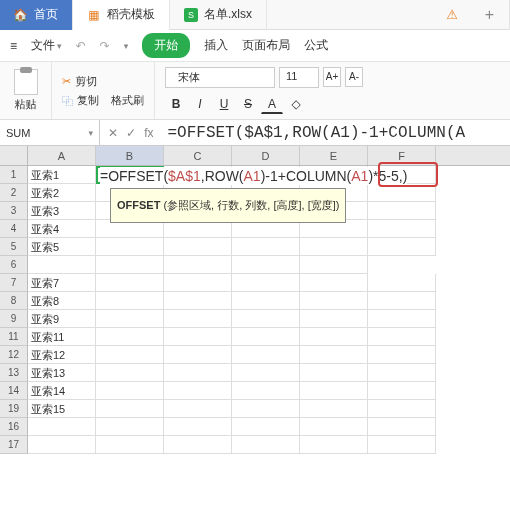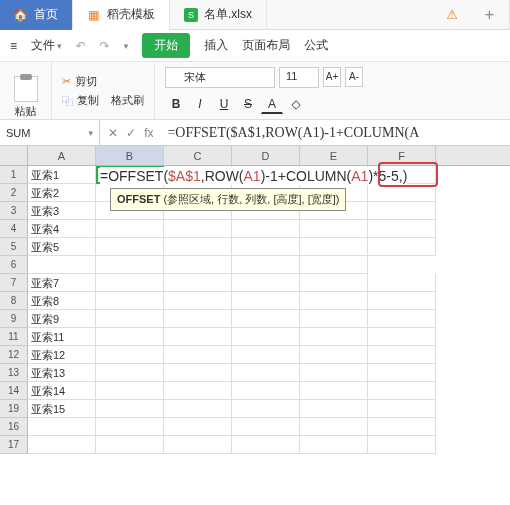--- a/index.html
+++ b/index.html
@@ -6,52 +6,52 @@
 body{background:#fff;font-size:12px;color:#333;width:510px}
 .tabs{display:flex;align-items:center;height:30px;border-bottom:1px solid #ddd;background:#f8f8f8}
 .tab{display:flex;align-items:center;padding:0 14px;height:30px;gap:6px;font-size:12px;border-right:1px solid #e5e5e5}
 .tab.active{background:#4a7ac7;color:#fff}
 .tab-icon{width:14px;height:14px;display:inline-flex;align-items:center;justify-content:center}
 .tab-orange{background:#fff}
 .plus-tab{width:40px;justify-content:center;font-size:16px;color:#888}
 .warn{margin-left:auto;padding:0 12px;color:#e67e22;font-size:13px}
 .menubar{display:flex;align-items:center;height:32px;padding:0 10px;gap:14px;border-bottom:1px solid #e5e5e5;font-size:12px}
 .menu-dd{display:flex;align-items:center;gap:2px}
-.menu-start{background:#2aad4f;color:#fff;padding:4px 12px;border-radius:3px}
+.menu-start{background:#2aad4f;color:#fff;padding:4px 12px;border-radius:11px}
 .toolbar{display:flex;height:58px;border-bottom:1px solid #ddd;background:#fafafa}
-.tb-paste{display:flex;flex-direction:column;align-items:center;justify-content:flex-end;width:52px;border-right:1px solid #e5e5e5}
+.tb-paste{display:flex;flex-direction:column;align-items:center;justify-content:center;width:52px;border-right:1px solid #e5e5e5}
 .tb-paste-icon{width:24px;height:26px;background:#fff;border:1px solid #ccc;position:relative}
 .tb-paste-icon::before{content:"";position:absolute;top:-3px;left:5px;width:12px;height:6px;background:#999;border-radius:2px}
 .tb-cutcopy{display:flex;flex-direction:column;justify-content:center;padding:0 10px;gap:4px;border-right:1px solid #e5e5e5;font-size:11px}
 .tb-row{display:flex;align-items:center;gap:4px}
 .tb-font{display:flex;flex-direction:column;justify-content:center;padding:0 10px;gap:6px}
 .font-sel{display:flex;gap:4px}
-.font-name{border:1px solid #ccc;padding:2px 18px;width:110px;background:#fff;font-size:11px}
+.font-name{border:1px solid #ccc;padding:2px 12px;width:110px;background:#fff;font-size:11px}
 .font-size{border:1px solid #ccc;padding:2px 6px;width:40px;background:#fff;font-size:11px}
 .font-btn{border:1px solid #ccc;width:18px;height:20px;background:#fff;font-size:10px;text-align:center;line-height:18px}
 .font-style{display:flex;gap:2px}
 .fs-btn{width:22px;height:20px;border:1px solid transparent;text-align:center;line-height:18px;font-size:12px}
 .fmla-bar{display:flex;align-items:center;height:26px;border-bottom:1px solid #ccc}
 .name-box{width:100px;border-right:1px solid #ccc;padding:0 6px;display:flex;align-items:center;justify-content:space-between;height:100%;font-size:11px}
 .fmla-btns{display:flex;padding:0 8px;gap:8px;color:#888;font-size:12px}
 .fmla-btns span{cursor:pointer}
-.fmla-input{flex:1;padding:0 6px;font-family:Liberation Serif, serif;font-size:14px;overflow:hidden;white-space:nowrap}
+.fmla-input{flex:1;padding:0 6px;font-family:Liberation Mono, monospace;font-size:16px;overflow:hidden;white-space:nowrap}
 .grid{position:relative}
 .colhdr{display:flex;height:20px;background:#e8e8e8;border-bottom:1px solid #bbb}
 .corner{width:28px;border-right:1px solid #bbb;background:#e8e8e8}
 .ch{width:68px;border-right:1px solid #ccc;text-align:center;line-height:20px;font-size:11px;color:#555}
 .ch.sel{background:#d0d8e8}
 .row{display:flex;height:18px}
 .rh{width:28px;border-right:1px solid #bbb;border-bottom:1px solid #ccc;background:#e8e8e8;text-align:center;line-height:18px;font-size:10px;color:#555}
 .cell{width:68px;border-right:1px solid #ddd;border-bottom:1px solid #ddd;padding:0 3px;line-height:18px;font-size:11px;overflow:visible;white-space:nowrap}
 .active-cell{position:absolute;border:2px solid #2aad4f;pointer-events:none}
 .overflow-fmla{position:absolute;font-family:monospace;font-size:14px;background:#fff;z-index:2;white-space:nowrap;line-height:18px;height:18px}
 .a1ref{color:#c0504d}
 .redbox{position:absolute;border:2px solid #d04040;border-radius:4px;pointer-events:none;z-index:3}
-.tooltip{position:absolute;background:#ffffe1;border:1px solid #888;padding:3px 6px;font-size:11px;font-family:monospace;z-index:4;white-space:nowrap}
+.tooltip{position:absolute;background:#ffffe1;border:1px solid #888;padding:9px 6px;font-size:11px;font-family:monospace;z-index:4;white-space:nowrap}
 .tooltip b{font-weight:bold}
 .scisor{color:#e67e22}
 .dd-caret{font-size:9px;color:#888}
 </style>
 </head>
 <body>
 
 <div class="tabs">
   <div class="tab active">
     <span class="tab-icon">🏠</span>

